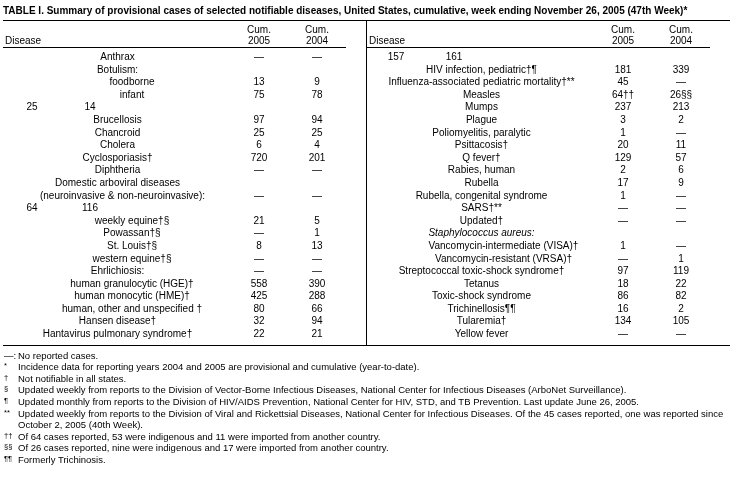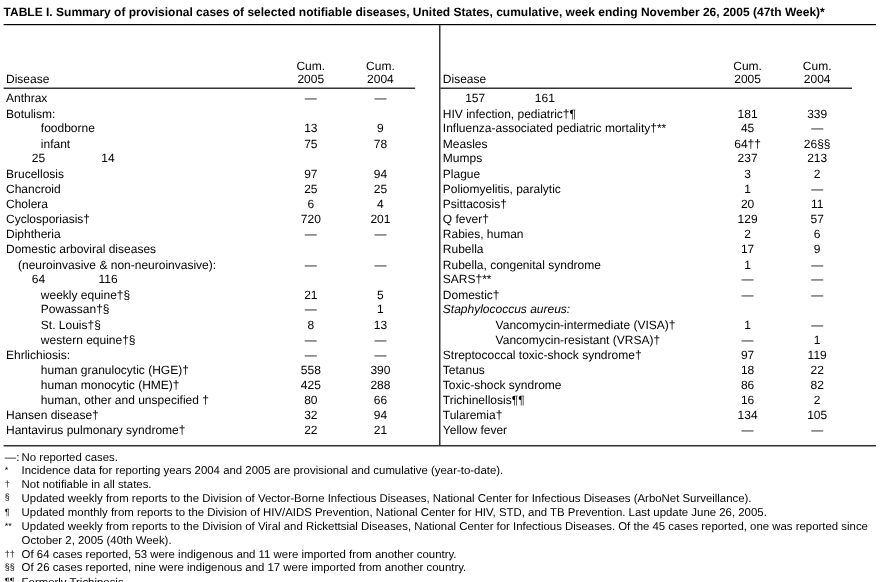--- a/index.html
+++ b/index.html
@@ -19,27 +19,27 @@
     display: flex;
   }
   .half { width: 50%; min-width: 0; padding-right: 20px; }
   .half.right { border-left: 1px solid #000; }
   .header-row {
     display: flex; align-items: flex-end;
     border-bottom: 1px solid #000;
     padding: 3px 0 1px 0;
   }
   .header-row .hlabel { flex: 1; font-size: 10px; padding-left: 2px; }
-  .col-head { width: 58px; flex-shrink: 0; text-align: center; font-size: 10px; line-height: 11px; margin-top: 26px; }
+  .col-head { width: 58px; flex-shrink: 0; text-align: center; font-size: 10px; line-height: 11px; }
   .ch-line { display: block; }
   .tbody { padding: 3px 0 4px 0; }
   .row { display: flex; }
   .row .label {
     flex: 1; min-width: 0; font-size: 10px; line-height: 12.6px;
-    white-space: nowrap; overflow: hidden;
+    white-space: nowrap; overflow: hidden; text-align: center;
   }
   .row .val {
     width: 58px; flex-shrink: 0; text-align: center;
     font-size: 10px; line-height: 12.6px;
   }
   .ind0 { padding-left: 2px; }
   .ind1 { padding-left: 12px; }
   .ind2 { padding-left: 31px; }
   .ind3 { padding-left: 46px; }
   .italic { font-style: italic; }
@@ -258,21 +258,21 @@
             <span class="label ind0">Rubella, congenital syndrome</span>
             <span class="val">1</span>
             <span class="val">—</span>
           </div>
           <div class="row">
             <span class="label ind0">SARS†**</span>
             <span class="val">—</span>
             <span class="val">—</span>
           </div>
           <div class="row">
-            <span class="label ind0">Domestic†</span>
+            <span class="label ind0">Updated†</span>
             <span class="val">—</span>
             <span class="val">—</span>
           </div>
           <div class="row">
             <span class="label ind0 italic">Staphylococcus aureus:</span>
             <span class="val"></span>
             <span class="val"></span>
           </div>
           <div class="row">
             <span class="label ind3">Vancomycin-intermediate (VISA)†</span>

